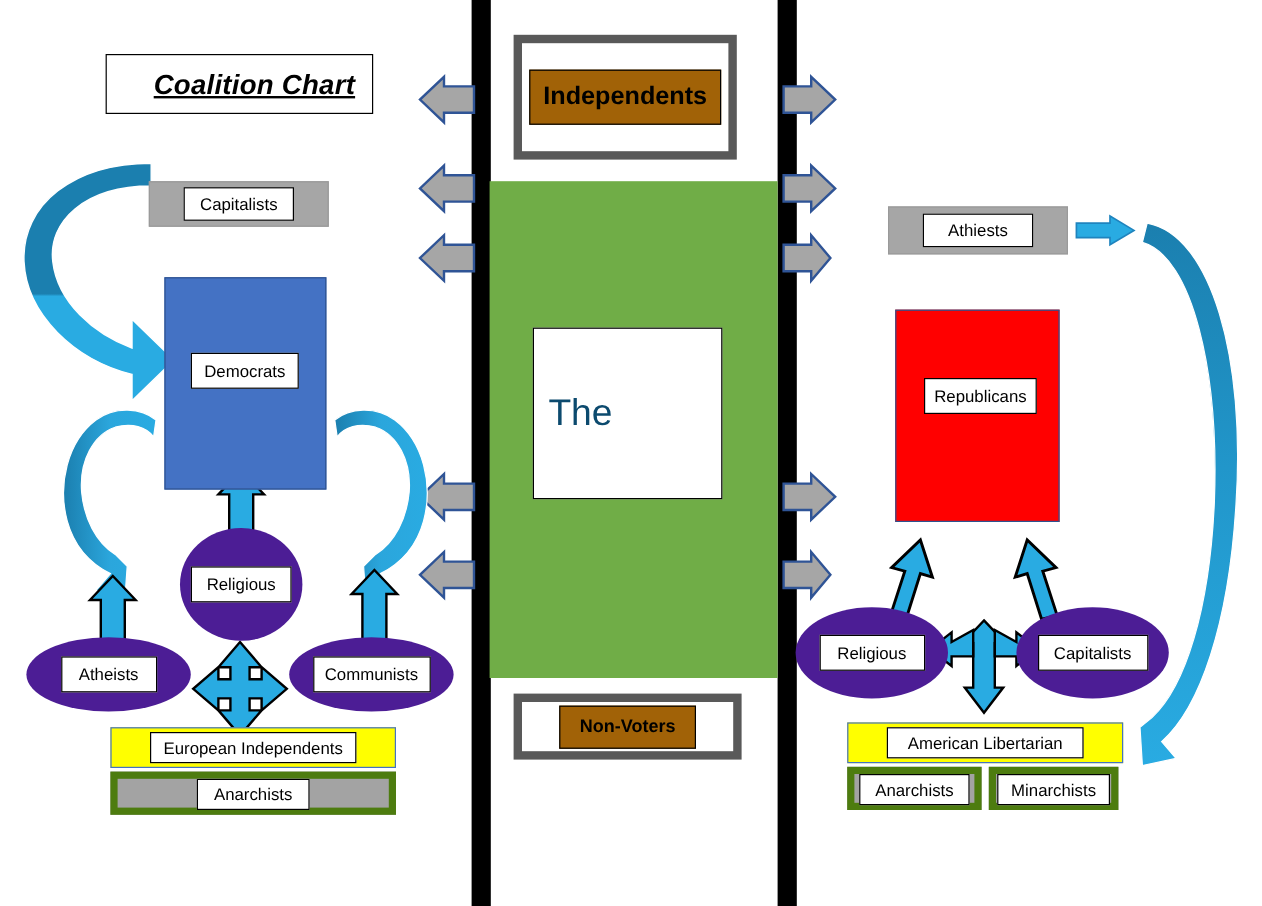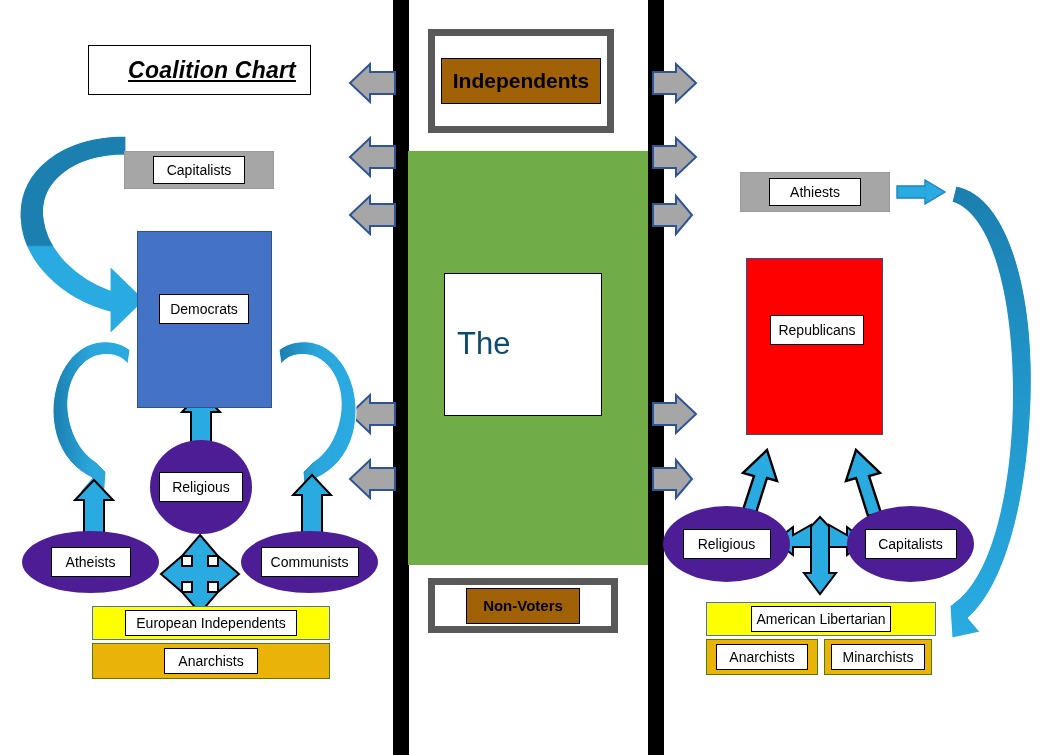--- a/index.html
+++ b/index.html
@@ -73,28 +73,28 @@
   #ell-communists-l{left:241px;top:531px;width:137px;height:62px;}
   #ell-communists-l .wlabel{width:98px;text-align:center;}
   #ell-religious-r{left:663px;top:506px;width:127px;height:76px;}
   #ell-religious-r .wlabel{width:88px;}
   #ell-capitalists-r{left:847px;top:506px;width:127px;height:76px;}
   #ell-capitalists-r .wlabel{width:92px;}
 
   
   .yellowbox{background:#FFFF00;border:1px solid #4472C4;box-sizing:border-box;
     display:flex;align-items:center;justify-content:center;}
-  .peachbox{background:#eab308;border:1px solid #4d7c0f;box-sizing:border-box;
-    display:flex;align-items:center;justify-content:center;}
+  .peachbox{background:#a3a3a3;border:6px solid #4d7c0f;box-sizing:border-box;
+    display:flex;align-items:flex-start;justify-content:center;}
   #eu-lib{left:92px;top:606px;width:238px;height:34px;}
   #eu-lib .wlabel{width:172px;height:26px;}
   #eu-anarch{left:92px;top:643px;width:238px;height:36px;}
   #eu-anarch .wlabel{width:94px;height:26px;}
   #am-lib{left:706px;top:602px;width:230px;height:34px;}
-  #am-lib .wlabel{width:140px;height:26px;}
+  #am-lib .wlabel{width:164px;height:26px;}
   #am-anarch{left:706px;top:639px;width:112px;height:36px;}
   #am-anarch .wlabel{width:92px;height:26px;}
   #am-minarch{left:824px;top:639px;width:108px;height:36px;}
   #am-minarch .wlabel{width:94px;height:26px;}
 
   svg.ov{position:absolute;left:0;top:0;width:1052px;height:755px;pointer-events:none;}
 </style>
 </head>
 <body>
 

